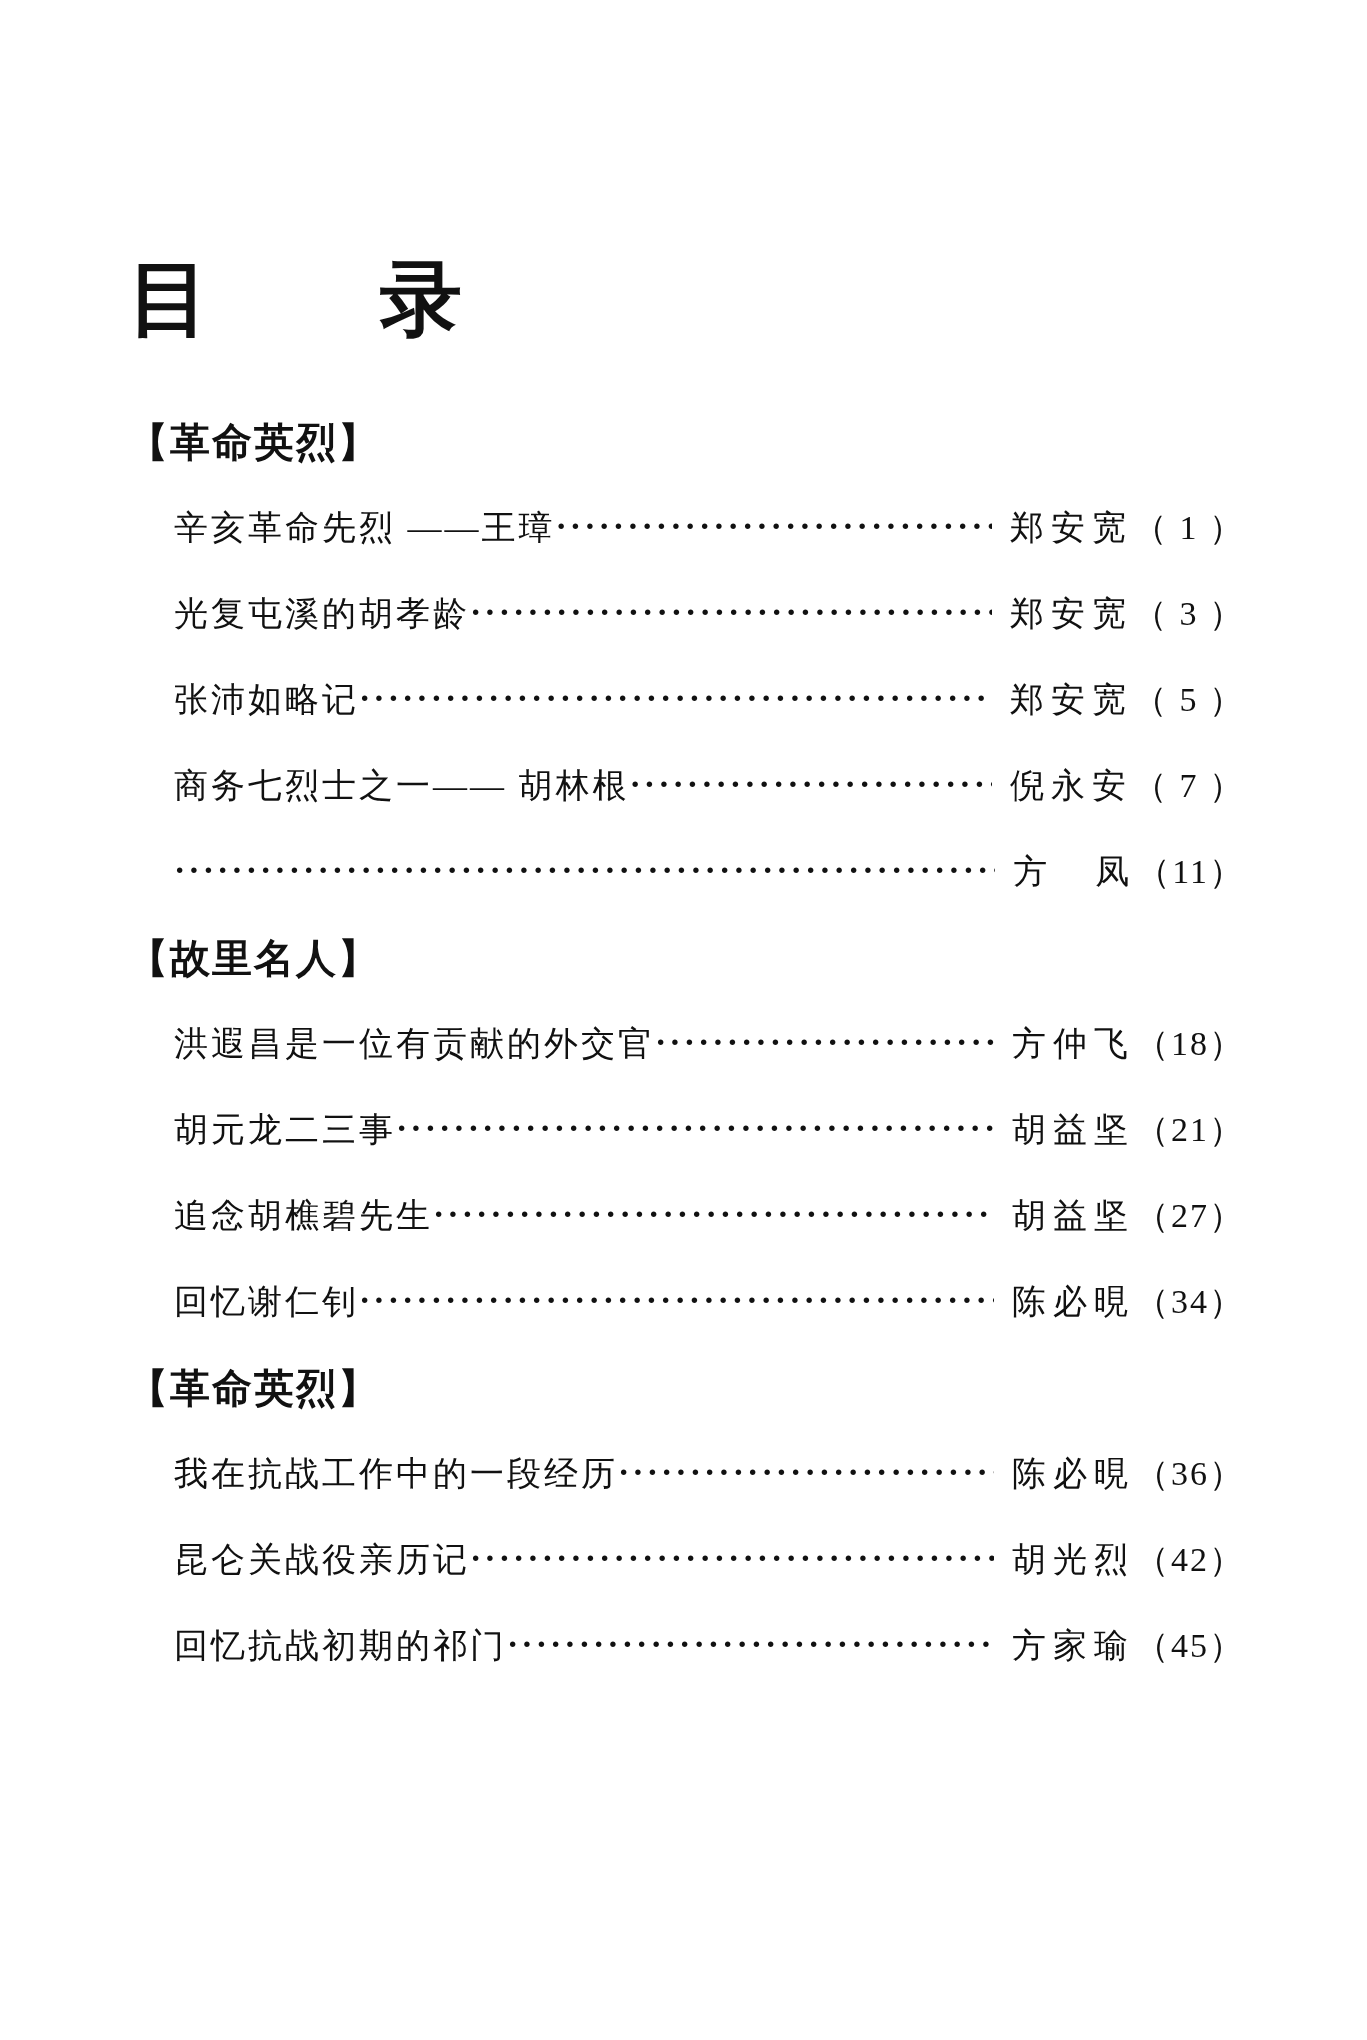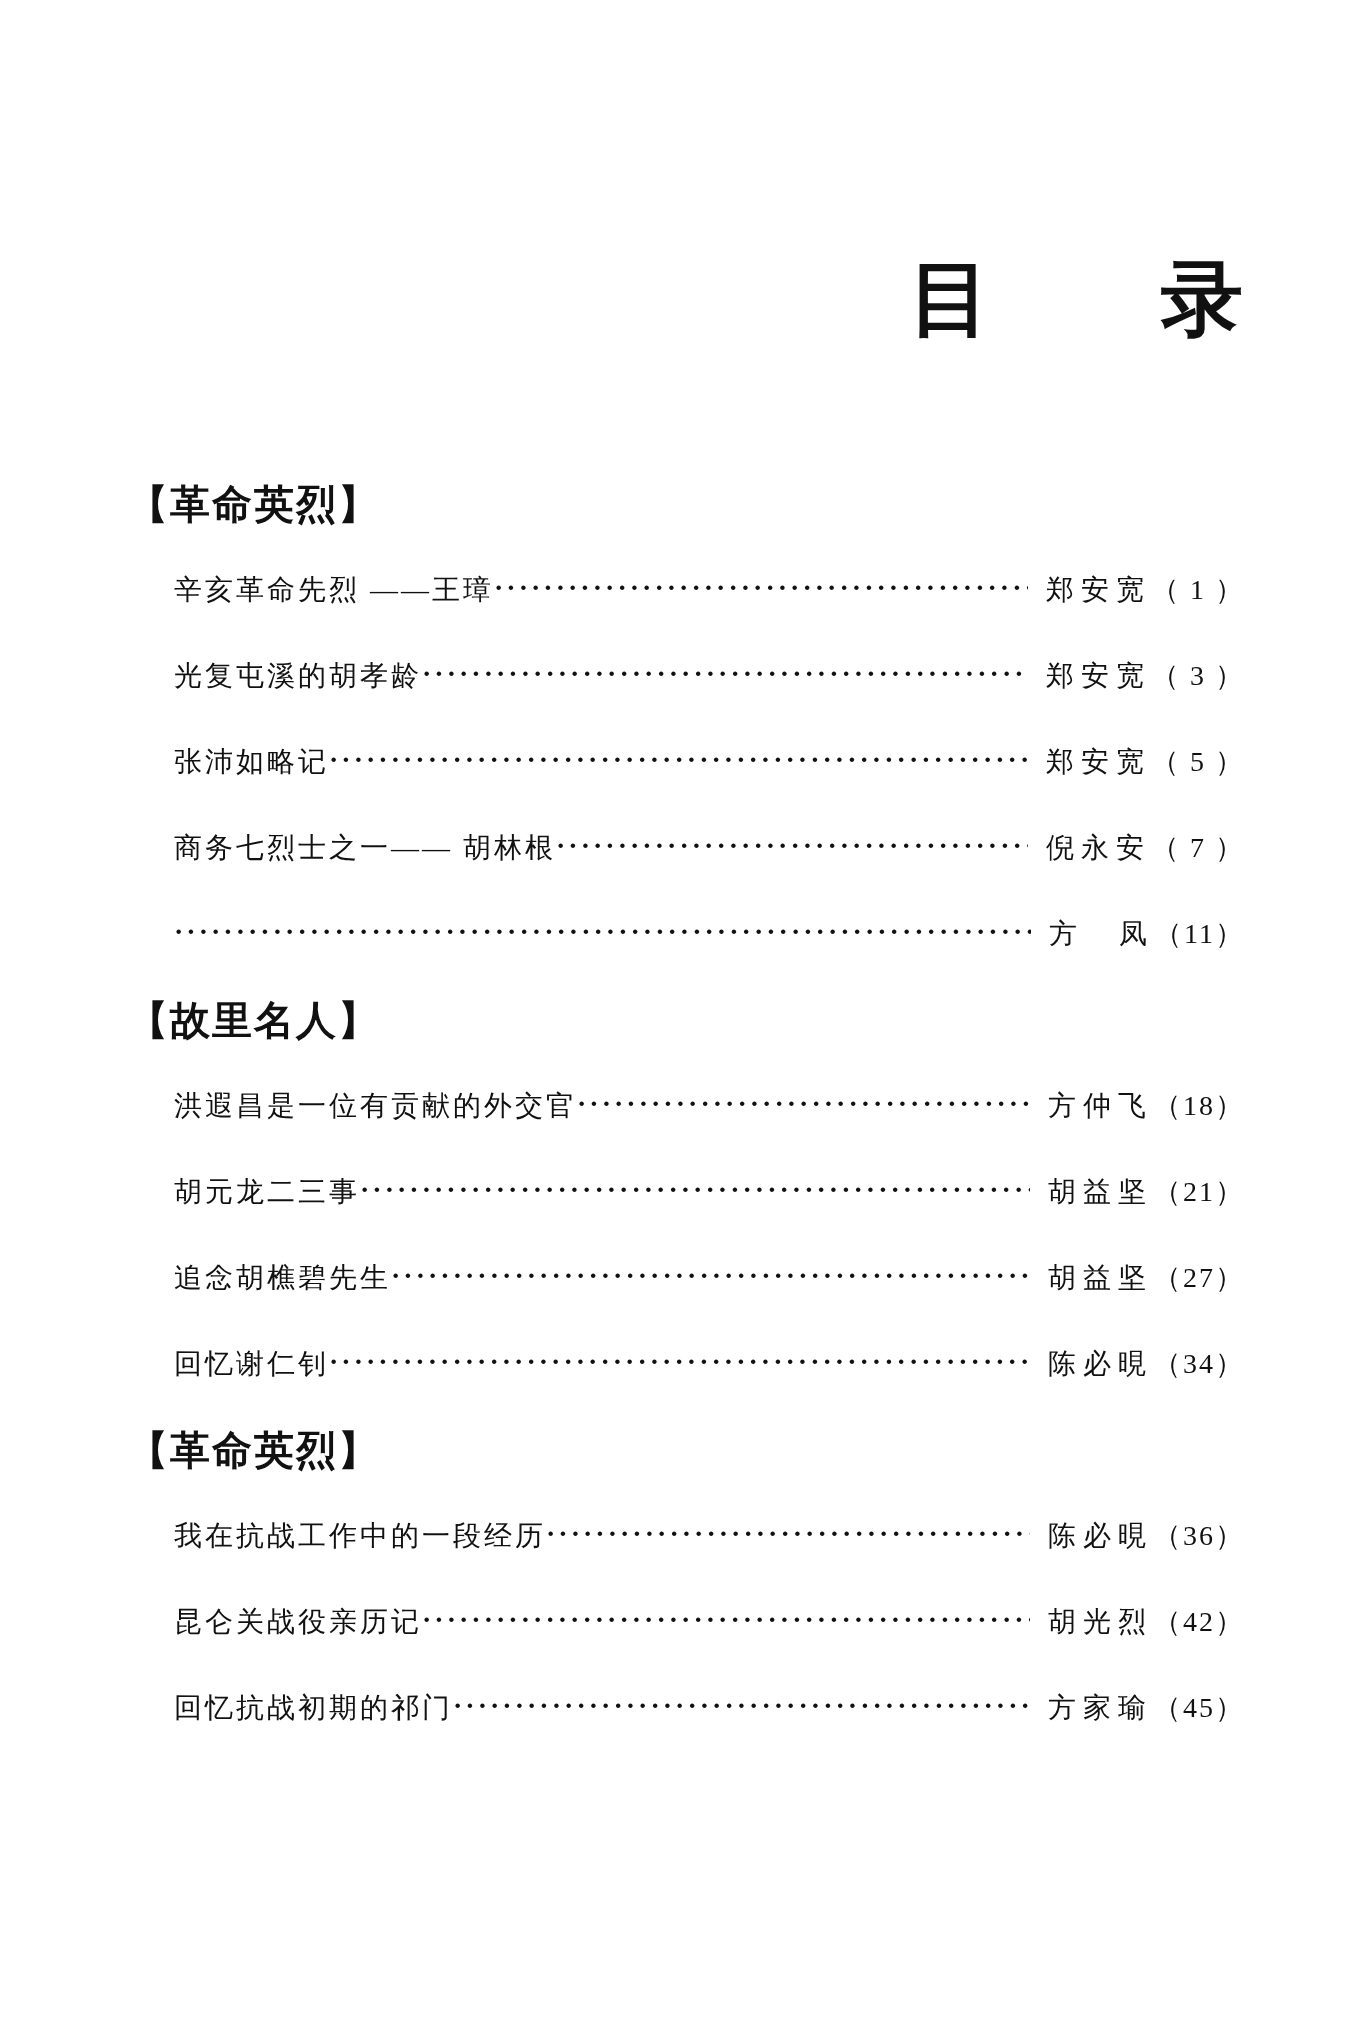--- a/index.html
+++ b/index.html
@@ -12,43 +12,43 @@
     width: 1367px;
     height: 2040px;
     background: #ffffff;
     color: #111;
     font-family: "Liberation Serif", "DejaVu Serif", serif;
     box-sizing: border-box;
     padding: 255px 122px 0 128px;
     overflow: hidden;
   }
   .doc-title {
-    text-align: right;
+    text-align: left;
     font-size: 82px;
     font-weight: bold;
     line-height: 1.1;
     letter-spacing: 2px;
-    margin-bottom: 116px;
+    margin-bottom: 54px;
     white-space: pre;
   }
   .section-label {
     height: 86px;
     display: flex;
     align-items: center;
     font-size: 40px;
     font-weight: bold;
     letter-spacing: 2px;
     text-align: right;
   }
   .entry {
     height: 86px;
     display: flex;
     align-items: center;
     padding-left: 46px;
-    font-size: 28px;
+    font-size: 34px;
     letter-spacing: 3px;
   }
   .entry-title {
     white-space: nowrap;
     flex: 0 0 auto;
   }
   .dot-leader {
     flex: 1 1 auto;
     overflow: hidden;
     white-space: nowrap;

